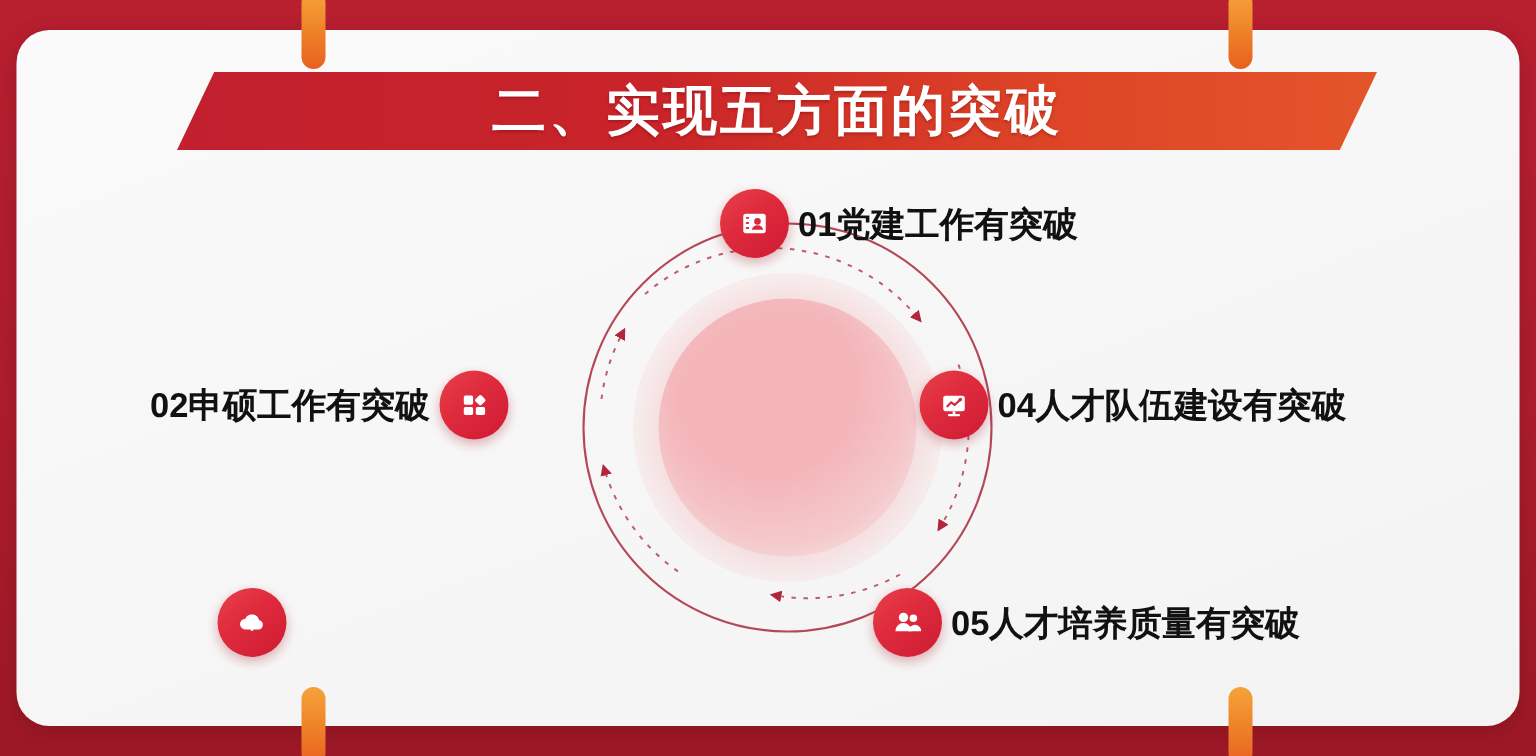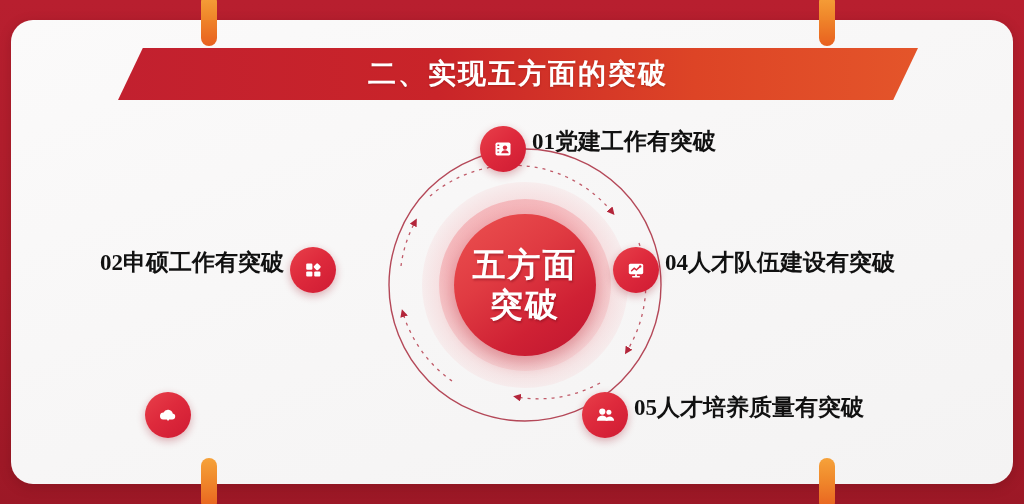--- a/index.html
+++ b/index.html
@@ -45,21 +45,21 @@
     position: absolute;
     left: 118px; top: 48px;
     width: 800px; height: 52px;
     background: linear-gradient(90deg, #c2202f 0%, #c92429 40%, #dd4426 72%, #e4552a 100%);
     clip-path: polygon(3.1% 0, 100% 0, 96.9% 100%, 0 100%);
     z-index: 6;
     display: flex; align-items: center; justify-content: center;
   }
   #banner-title {
     color: #ffffff;
-    font-size: 28px;
+    font-size: 36px;
     font-weight: bold;
     letter-spacing: 2px;
     text-shadow: 0 1px 2px rgba(110,10,10,0.35);
     white-space: nowrap;
   }
 
   
   #diagram {
     position: absolute;
     left: 0; top: 0; width: 1024px; height: 504px;
@@ -97,21 +97,21 @@
     color: #ffffff;
     font-family: "Liberation Serif", "DejaVu Serif", serif;
     font-weight: bold;
     font-size: 33px;
     line-height: 1.22;
     letter-spacing: 2px;
     text-shadow: 1px 2px 2px rgba(130,15,30,0.45);
   }
 
   
-  .node { position: absolute; display: flex; align-items: flex-start; font-family: Liberation Serif, serif; }
+  .node { position: absolute; display: flex; align-items: center; }
   .badge {
     width: 46px; height: 46px;
     border-radius: 50%;
     background: linear-gradient(140deg, #e8404a 0%, #de2a3c 45%, #cf1b33 100%);
     box-shadow: 0 3px 8px rgba(160,25,40,0.33);
     display: flex; align-items: center; justify-content: center;
     flex: 0 0 auto;
     position: relative;
     z-index: 2;
   }
@@ -157,24 +157,20 @@
       <path d="M 430 196 A 128 128 0 0 1 612 212" fill="none" stroke="#c05a68" stroke-width="1.3" stroke-dasharray="3 5" marker-end="url(#arrowhead)"></path>
       <path d="M 639 243 A 128 128 0 0 1 627 351" fill="none" stroke="#c05a68" stroke-width="1.3" stroke-dasharray="3 5" marker-end="url(#arrowhead)"></path>
       <path d="M 600 383 A 128 128 0 0 1 517 397" fill="none" stroke="#c05a68" stroke-width="1.3" stroke-dasharray="3 5" marker-end="url(#arrowhead)"></path>
       <path d="M 452 381 A 128 128 0 0 1 403 313" fill="none" stroke="#c05a68" stroke-width="1.3" stroke-dasharray="3 5" marker-end="url(#arrowhead)"></path>
       <path d="M 401 266 A 128 128 0 0 1 415 222" fill="none" stroke="#c05a68" stroke-width="1.3" stroke-dasharray="3 5" marker-end="url(#arrowhead)"></path>
     </svg>
 
     <div class="halo halo-outer"></div>
     <div class="halo halo-mid"></div>
 
-    <div id="core">
-      <span>五方面</span>
-      <span>突破</span>
-    </div>
 
     <div class="node right" style="left:480px; top:126px;">
       <div class="badge">
         <svg width="22" height="22" viewBox="0 0 22 22">
           <rect x="3.5" y="4.5" width="15" height="13" rx="1.8" fill="#fff"></rect>
           <rect x="5.2" y="6.6" width="2.2" height="1.3" rx="0.6" fill="#d8283c"></rect>
           <rect x="5.2" y="10" width="2.2" height="1.3" rx="0.6" fill="#d8283c"></rect>
           <rect x="5.2" y="13.4" width="2.2" height="1.3" rx="0.6" fill="#d8283c"></rect>
           <circle cx="13" cy="9.6" r="2.2" fill="#d8283c"></circle>
           <path d="M9.2 15.2a3.9 3.9 0 0 1 7.6 0z" fill="#d8283c"></path>

